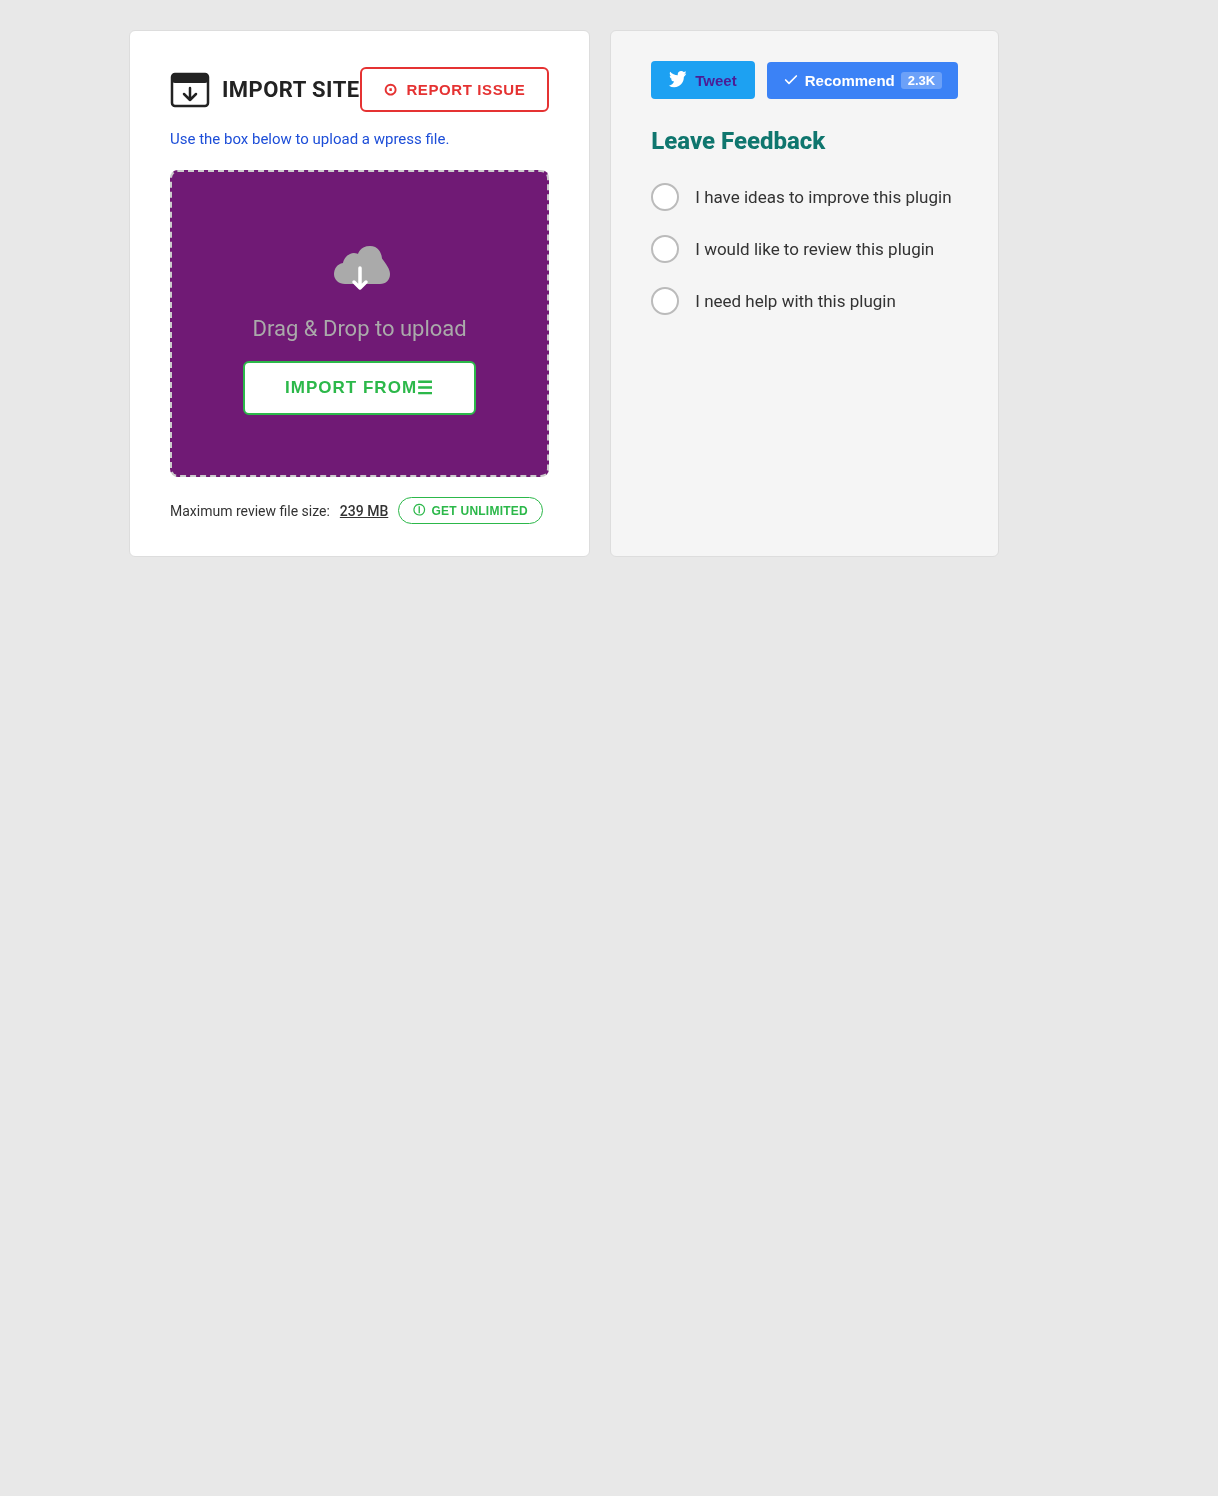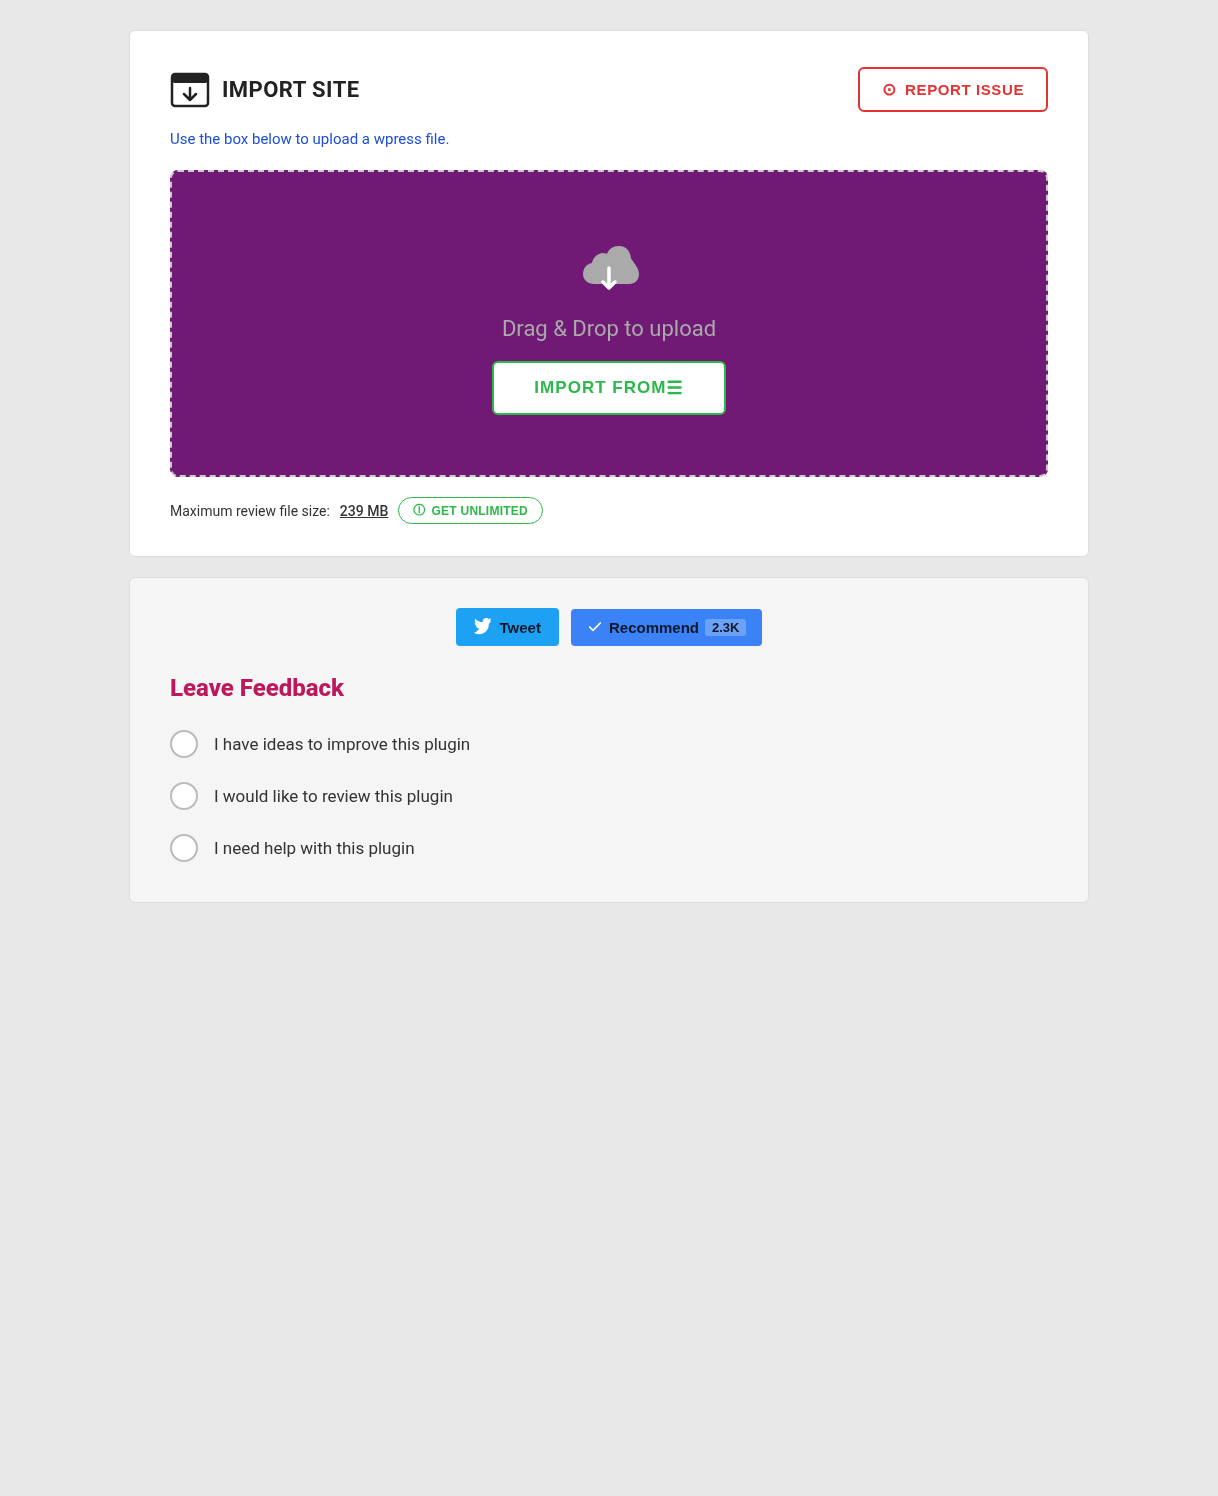--- a/index.html
+++ b/index.html
@@ -9,21 +9,21 @@
       font-family: -apple-system, BlinkMacSystemFont, "Segoe UI", Roboto, sans-serif;
       padding: 30px;
       min-height: 1496px;
       width: 1218px;
     }
 
     .page-wrapper {
       max-width: 960px;
       margin: 0 auto;
       display: flex;
-      flex-direction: column;
+      flex-direction: row;
       gap: 20px;
     }
 
     
     .import-card {
       background: #fff;
       border-radius: 6px;
       border: 1px solid #ddd;
       padding: 36px 40px 32px 40px;
     }
@@ -163,55 +163,55 @@
       justify-content: center;
       gap: 12px;
       margin-bottom: 28px;
     }
 
     .tweet-btn {
       display: flex;
       align-items: center;
       gap: 8px;
       background: #1da1f2;
-      color: #0f172a;
+      color: #4c1d95;
       border: none;
       border-radius: 4px;
       padding: 10px 18px;
       font-size: 15px;
       font-weight: 600;
       cursor: pointer;
     }
 
     .recommend-btn {
       display: flex;
       align-items: center;
       gap: 6px;
       background: #3b82f6;
-      color: #0f172a;
+      color: #ffffff;
       border: none;
       border-radius: 4px;
       padding: 10px 16px;
       font-size: 15px;
       font-weight: 600;
       cursor: pointer;
     }
 
     .recommend-count {
       background: rgba(255,255,255,0.25);
       border-radius: 3px;
       padding: 1px 7px;
       font-size: 13px;
       font-weight: 700;
     }
 
     .feedback-title {
       font-size: 24px;
       font-weight: 800;
-      color: #be185d;
+      color: #0f766e;
       margin-bottom: 28px;
     }
 
     .feedback-options {
       display: flex;
       flex-direction: column;
       gap: 24px;
     }
 
     .feedback-option {

